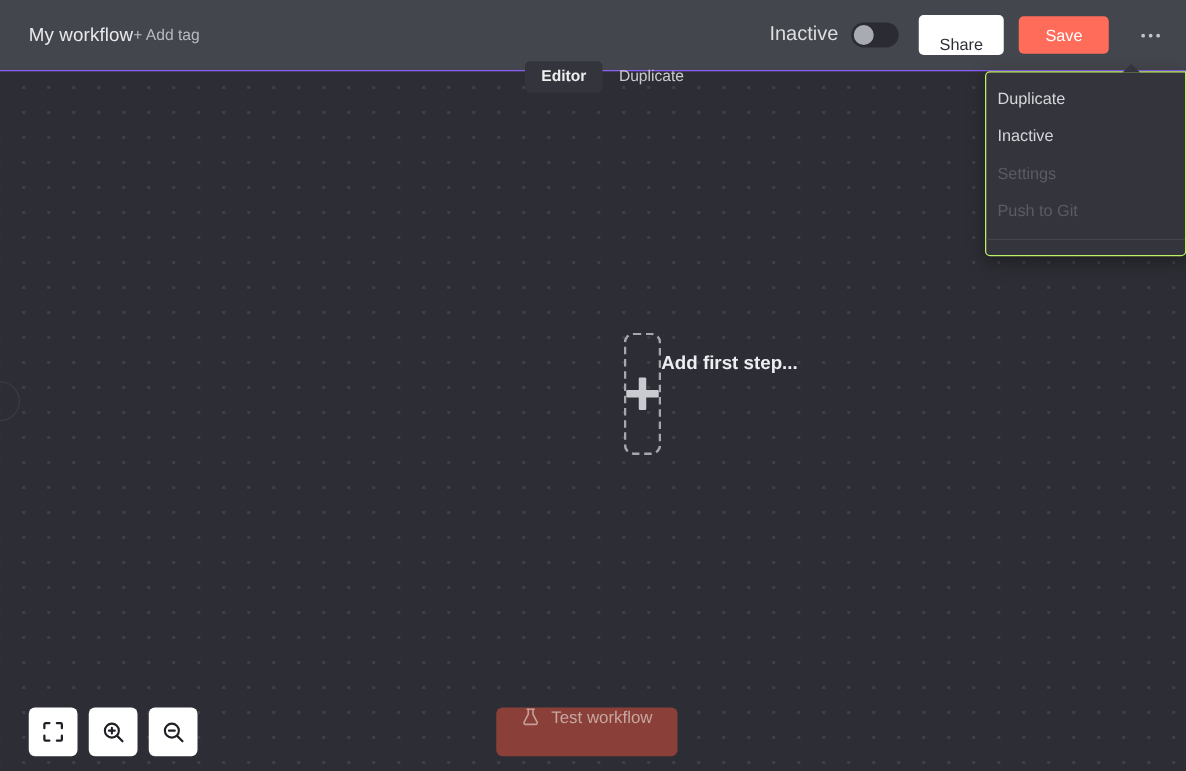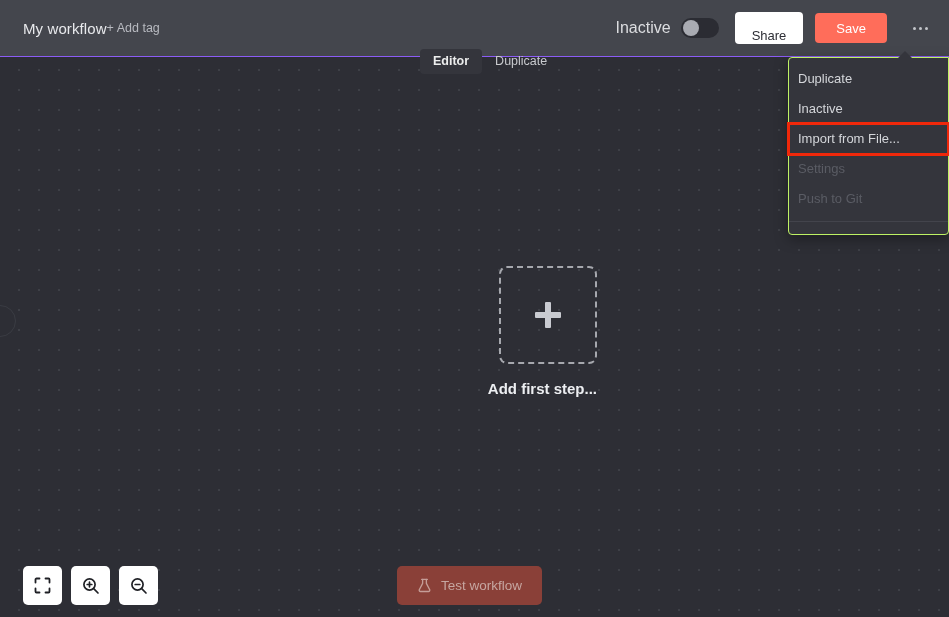--- a/index.html
+++ b/index.html
@@ -165,22 +165,22 @@
     width: 32px; height: 32px;
     border-radius: 50%;
     border: 1.5px solid #3a3c43;
   }
 
   .add-step-wrap {
     position: absolute;
     left: 499px; top: 209px;
     width: 98px;
     display: flex;
-    flex-direction: column;
-    align-items: flex-end;
+    flex-direction: row;
+    align-items: flex-start;
   }
   .add-step-box {
     width: 98px;
     height: 98px;
     border: 2px dashed #a6a8ae;
     border-radius: 8px;
     display: flex;
     align-items: center;
     justify-content: center;
     cursor: pointer;
@@ -233,21 +233,21 @@
     left: 397px; bottom: 12px;
     height: 39px;
     background: #8a4038;
     color: #c6a6a1;
     border: none;
     border-radius: 5px;
     padding: 0 20px;
     font-size: 13.5px;
     font-family: inherit;
     display: flex;
-    align-items: center;
+    align-items: flex-start;
     gap: 9px;
     cursor: default;
     z-index: 20;
   }
   .test-workflow svg { display: block; opacity: .75; }
 
   
   .menu {
     position: absolute;
     left: 788px; top: 57px;
@@ -373,19 +373,18 @@
         </g>
       </svg>
       <span>Test workflow</span>
     </button>
   </div>
 
   <div class="menu">
     <div class="menu-caret"></div>
     <div class="menu-item">Duplicate</div>
     <div class="menu-item">Inactive</div>
-    <div class="menu-item highlighted">Import from File...</div>
     <div class="menu-item disabled">Settings</div>
     <div class="menu-item disabled">Push to Git</div>
     <div class="menu-sep"></div>
   </div>
 
 </div>
 
 </body></html>

